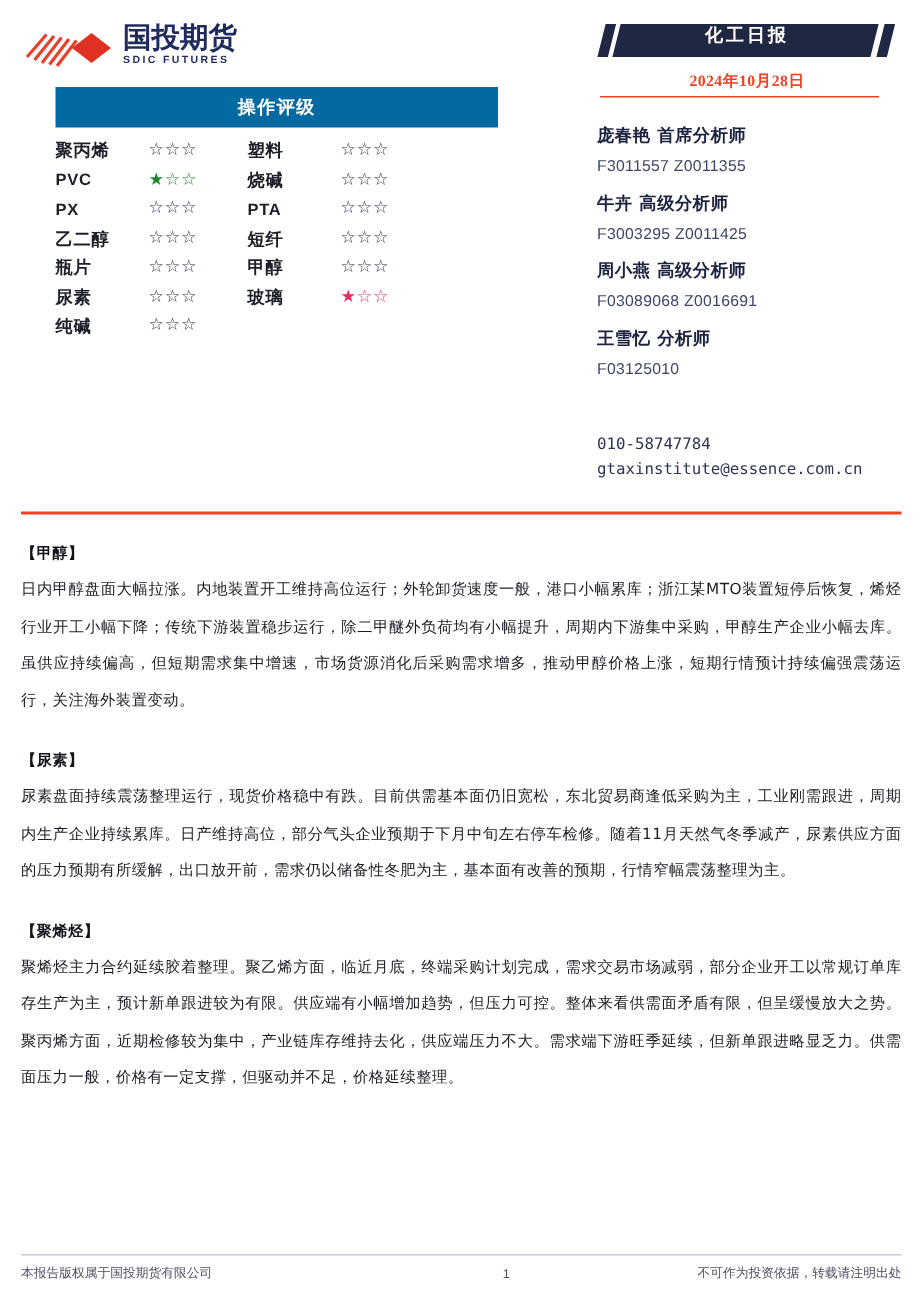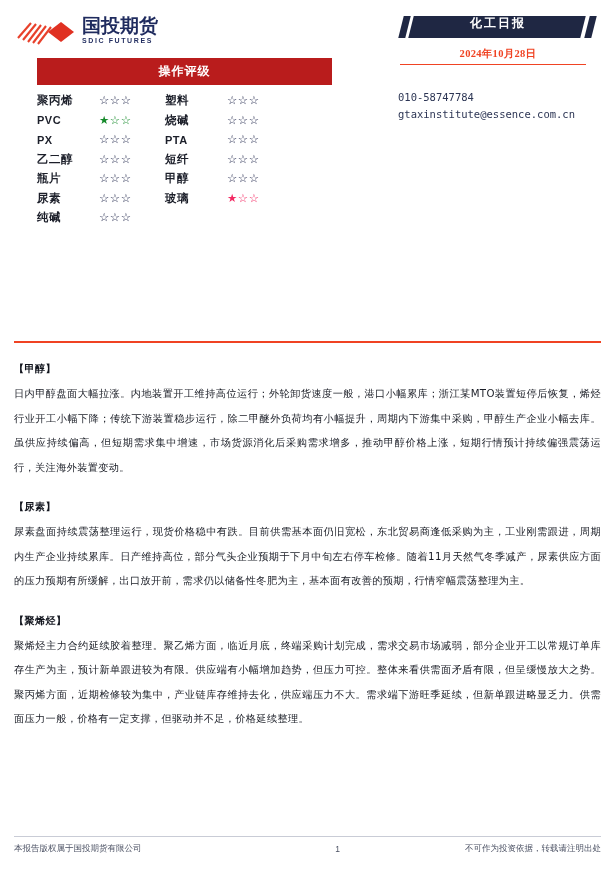--- a/index.html
+++ b/index.html
@@ -18,21 +18,21 @@
 
   .logo{position:absolute;left:16px;top:15px;width:150px;height:36px;}
   .logo-mark{position:absolute;left:0;top:3px;width:62px;height:28px;}
   .logo-text{position:absolute;left:66px;top:0px;}
   .logo-cn{font-family:"DejaVu Sans",sans-serif;font-size:19px;font-weight:bold;color:#1f2b5e;letter-spacing:0px;line-height:20px;}
   .logo-en{font-family:"Liberation Sans",sans-serif;font-size:7px;font-weight:bold;color:#1f2b5e;letter-spacing:1.6px;line-height:9px;margin-top:1px;}
 
   
   .rating-box{position:absolute;left:37px;top:58px;width:295px;}
   .rating-title{
-    background:#b91c1c;color:#ffffff;
+    background:#0369a1;color:#ffffff;
     font-family:"DejaVu Sans",sans-serif;
     font-size:12px;font-weight:bold;
     text-align:center;padding:5px 0 5px 0;letter-spacing:1px;
   }
   .rating-grid{margin-top:6px;}
   .rrow{display:flex;align-items:center;height:19.5px;}
   .rname{width:62px;font-family:"DejaVu Sans",sans-serif;font-size:11.5px;font-weight:bold;color:#1c1f2a;letter-spacing:0.5px;}
   .rname.lat{font-family:"Liberation Sans",sans-serif;font-size:11px;font-weight:bold;}
   .rstars{width:58px;font-size:11.5px;letter-spacing:0.5px;line-height:11px;}
   .rname2{width:62px;margin-left:8px;font-family:"DejaVu Sans",sans-serif;font-size:11.5px;font-weight:bold;color:#1c1f2a;letter-spacing:0.5px;}
@@ -70,21 +70,21 @@
   .analysts{margin-top:18px;}
   .an-name{
     font-family:"DejaVu Sans",sans-serif;font-size:11.5px;font-weight:bold;
     color:#1c2340;margin-top:11px;letter-spacing:0.4px;
   }
   .an-name:first-child{margin-top:0;}
   .an-code{
     font-family:"Liberation Sans",sans-serif;font-size:10.5px;
     color:#3c4668;margin-top:7px;letter-spacing:0.2px;
   }
-  .contact{margin-top:24px;}
+  .contact{margin-top:36px;}
   .c-line{font-family:"DejaVu Sans Mono","Liberation Mono",monospace;font-size:10.5px;color:#2c3554;line-height:17px;letter-spacing:0px;}
 
   .header-rule{position:absolute;left:14px;top:341px;width:587px;height:1.6px;background:#f04323;}
 
   
   .content{position:absolute;left:14px;top:362px;width:587px;}
   .sec-head{
     font-family:"DejaVu Sans",sans-serif;
     font-size:10px;font-weight:bold;color:#11141d;
     letter-spacing:0.5px;
@@ -181,20 +181,30 @@
     <div class="rpanel">
       <div class="banner-wrap">
         <div class="tick-l"></div>
         <div class="banner"></div>
         <div class="tick-r"></div>
         <div class="banner-label">化工日报</div>
       </div>
       <div class="rdate">2024年10月28日</div>
       <div class="rdate-rule"></div>
 
+      <div class="analysts">
+          <div class="an-name">庞春艳 首席分析师</div>
+          <div class="an-code">F3011557 Z0011355</div>
+          <div class="an-name">牛卉 高级分析师</div>
+          <div class="an-code">F3003295 Z0011425</div>
+          <div class="an-name">周小燕 高级分析师</div>
+          <div class="an-code">F03089068 Z0016691</div>
+          <div class="an-name">王雪忆 分析师</div>
+          <div class="an-code">F03125010</div>
+        </div>
 
       <div class="contact">
         <div class="c-line">010-58747784</div>
         <div class="c-line">gtaxinstitute@essence.com.cn</div>
       </div>
     </div>
 
     <div class="header-rule"></div>
   </div>
 

